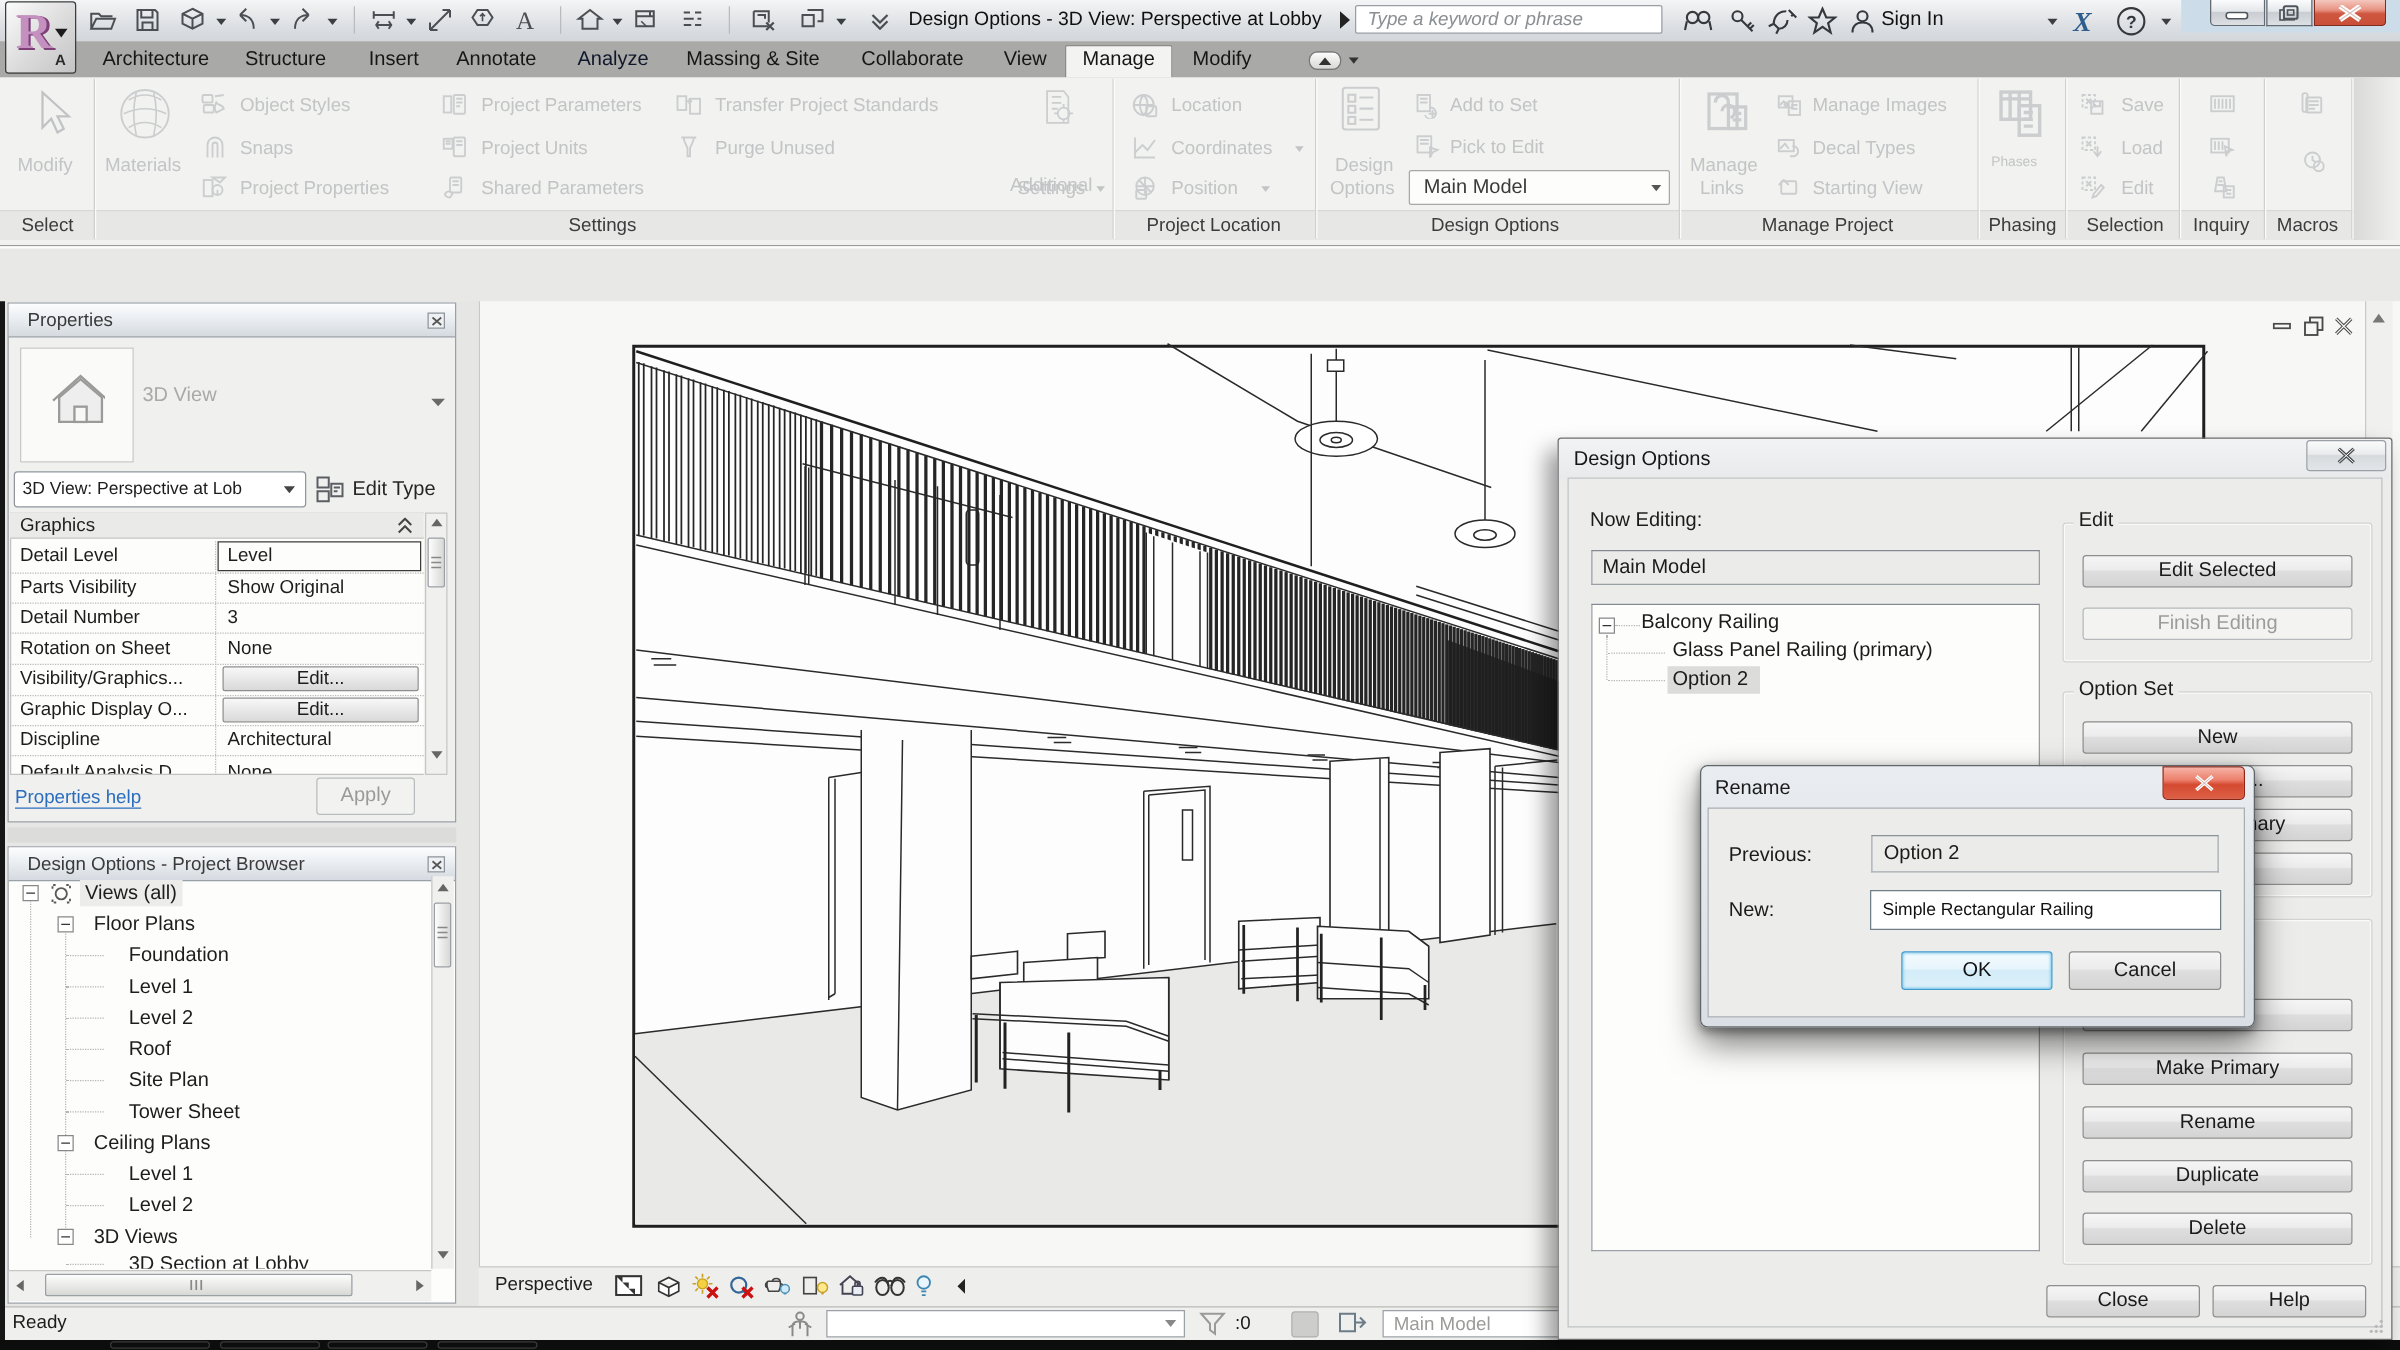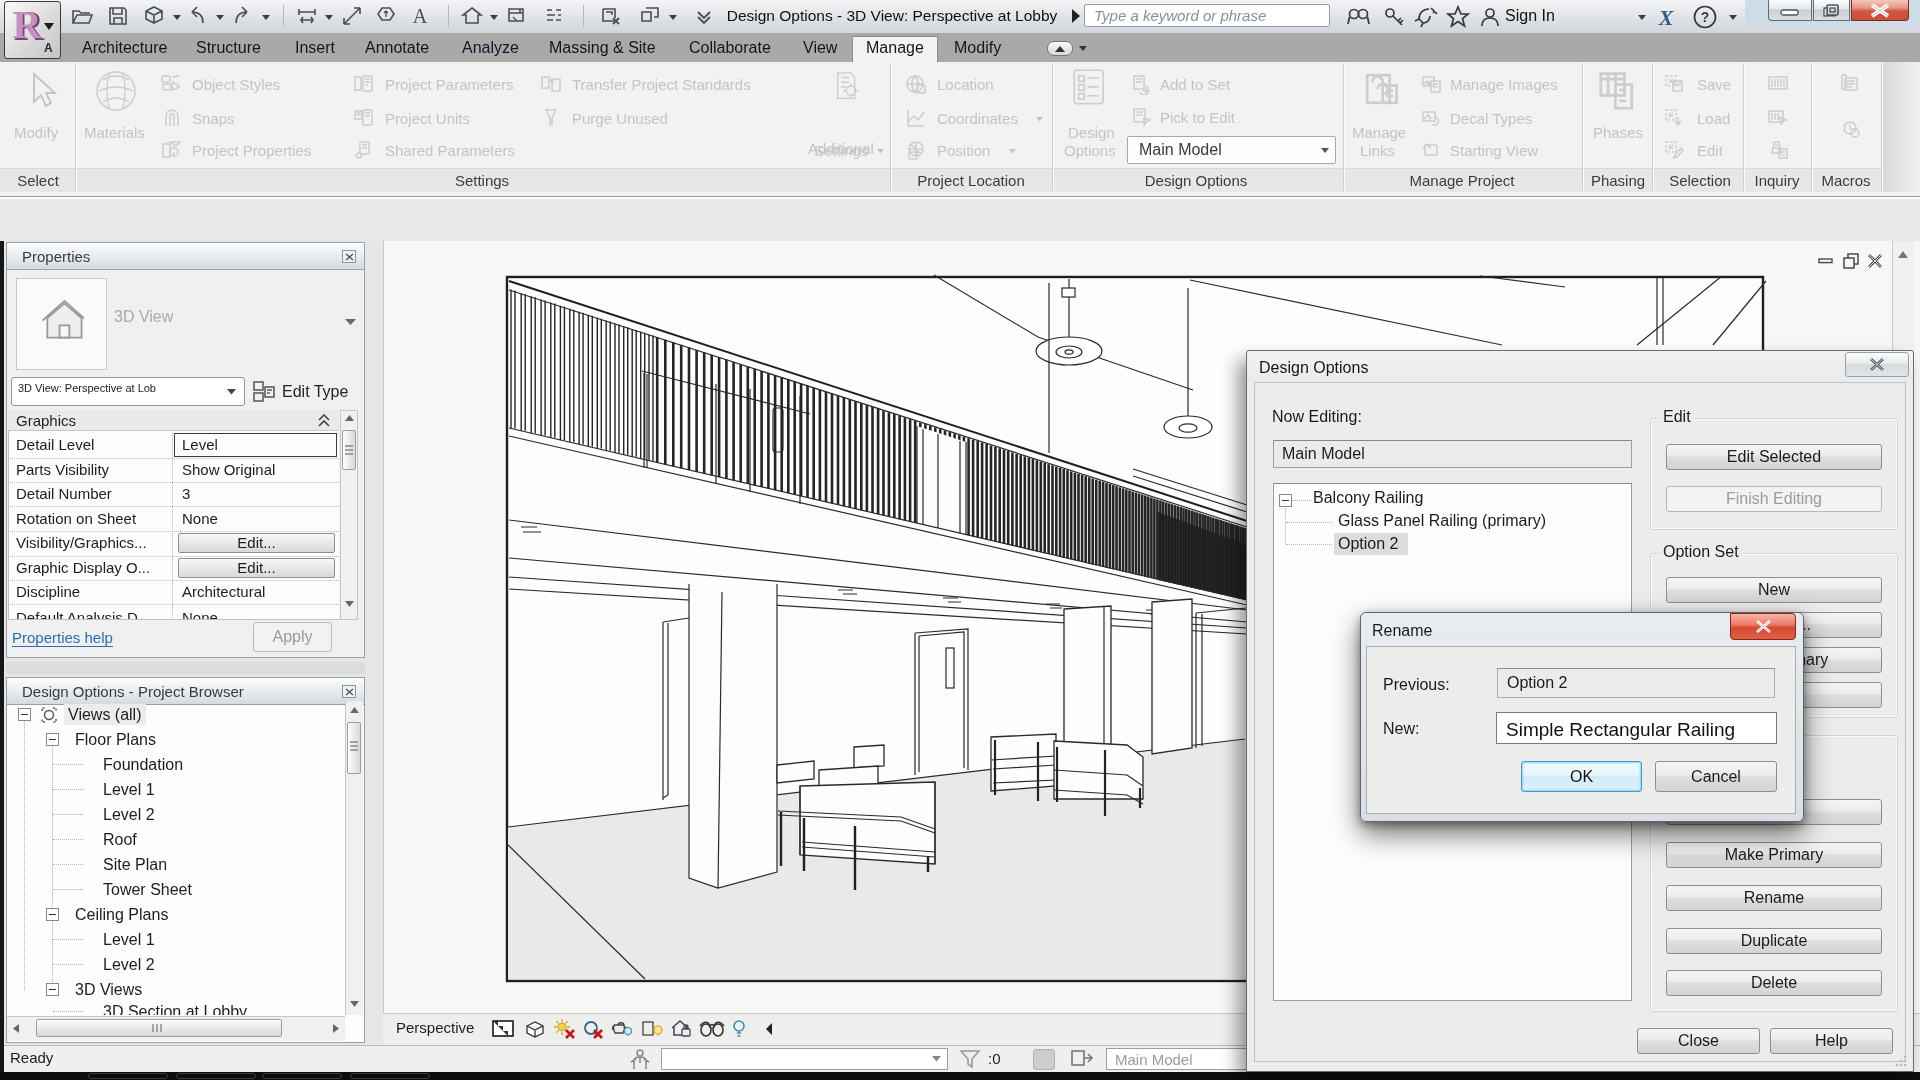--- a/index.html
+++ b/index.html
@@ -403,21 +403,21 @@
   </svg>
 <div style="position:absolute;left:1450px;top:142px;font-size:15px;color:#c2c4c6;white-space:nowrap">Starting View</div>
 <svg style="position:absolute;left:1599px;top:70px" width="40" height="40" viewBox="0 0 22 22">
     <g fill="none" stroke="#cbcdcf" stroke-width="1.5">
       <rect x="1" y="2" width="13" height="12"></rect>
       <path d="M1 5 H14 M5 2 V14 M9 2 V14"></path>
       <rect x="9" y="8" width="9" height="13"></rect>
       <path d="M11 11 H15 M11 14 H15 M11 17 H15"></path>
     </g>
   </svg>
-<div style="position:absolute;left:1593px;top:124px;font-size:15px;color:#c2c4c6;white-space:nowrap">Phases</div>
+<div style="position:absolute;left:1593px;top:124px;font-size:11px;color:#c2c4c6;white-space:nowrap">Phases</div>
 <svg style="position:absolute;left:1664px;top:73px" width="22" height="22" viewBox="0 0 22 22">
     <g fill="none" stroke="#cbcdcf" stroke-width="1.5">
       <rect x="2" y="3" width="10" height="10" stroke-dasharray="2.5 1.8"></rect>
       <path d="M5 6 L9 10 M9 6 L5 10"></path>
       <rect x="9" y="8" width="9" height="10"></rect>
       <path d="M11 8 V12 H16 V8"></path>
     </g>
   </svg>
 <div style="position:absolute;left:1697px;top:76px;font-size:15px;color:#c2c4c6;white-space:nowrap">Save</div>
 <svg style="position:absolute;left:1664px;top:107px" width="22" height="22" viewBox="0 0 22 22">
@@ -808,21 +808,21 @@
       <path d="M6 34 V18 L20 6 L34 18 V34 Z" fill="#eee"></path>
       <path d="M2 20 L20 4 L38 20" fill="none"></path>
       <rect x="16" y="24" width="8" height="10"></rect>
     </g>
   </svg>
 <div style="position:absolute;left:114px;top:308px;font-size:16px;color:#a9a9a7;white-space:nowrap">3D View</div>
 <svg style="position:absolute;left:344px;top:318px" width="13" height="9" viewBox="0 0 13 9">
     <path d="M1 1 L6.5 7 L12 1 Z" fill="#6a6a68"></path>
   </svg>
 <div style="position:absolute;left:11px;top:377px;width:234px;height:29px;background:#fff;border:1px solid #8f969d;border-radius:3px"></div>
-<div style="position:absolute;left:18px;top:382px;width:205px;overflow:hidden;font-size:11px;color:#1c1c1c;white-space:nowrap">3D View: Perspective at Lob</div>
+<div style="position:absolute;left:18px;top:382px;width:205px;overflow:hidden;font-size:14px;color:#1c1c1c;white-space:nowrap">3D View: Perspective at Lob</div>
 <svg style="position:absolute;left:226px;top:388px" width="11" height="8" viewBox="0 0 11 8">
     <path d="M1 1 L5.5 6.5 L10 1 Z" fill="#444"></path>
   </svg>
 <svg style="position:absolute;left:252px;top:380px" width="24" height="24" viewBox="0 0 24 24">
     <g fill="none" stroke="#5b5e62" stroke-width="1.6">
       <rect x="2" y="2" width="9" height="8"></rect>
       <rect x="2" y="13" width="9" height="8"></rect>
       <rect x="13" y="7" width="9" height="10"></rect>
       <path d="M15 10 H20 M15 13 H18"></path>
     </g>
@@ -1028,14 +1028,14 @@
 <svg style="position:absolute;left:1755px;top:620px" width="17" height="14" viewBox="0 0 17 14">
     <path d="M2 1 L15 12 M15 1 L2 12" stroke="#fff" stroke-width="2.8"></path>
     <path d="M2 1 L15 12 M15 1 L2 12" stroke="#7e1f12" stroke-width=".7" opacity=".4"></path>
   </svg>
 <div style="position:absolute;left:1366px;top:646px;width:430px;height:168px;background:#ececeb;border:1px solid #a9aeb3"></div>
 <div style="position:absolute;left:1383px;top:676px;font-size:16px;color:#1b1b1b">Previous:</div>
 <div style="position:absolute;left:1497px;top:668px;width:278px;height:30px;background:#ebebea;border:1px solid #a5abb0;border-top-color:#8b9196"></div>
 <div style="position:absolute;left:1507px;top:674px;font-size:16px;color:#1b1b1b">Option 2</div>
 <div style="position:absolute;left:1383px;top:720px;font-size:16px;color:#1b1b1b">New:</div>
 <div style="position:absolute;left:1496px;top:712px;width:281px;height:32px;background:#fff;border:1px solid #707e88"></div>
-<div style="position:absolute;left:1506px;top:719px;font-size:19px;color:#111">Simple Rectangular Railing</div>
+<div style="position:absolute;left:1506px;top:719px;font-size:14px;color:#111">Simple Rectangular Railing</div>
 <div style="position:absolute;left:1521px;top:761px;width:121px;height:31px;background:linear-gradient(#f4fbfe,#e7f5fc 45%,#d2ecf8 50%,#def1fa);border:1px solid #3f9bcc;box-shadow:inset 0 0 2px 1px #8ed0ef;border-radius:3px;text-align:center;line-height:29px;font-size:16px;color:#111">OK</div>
 <div style="position:absolute;left:1655px;top:761px;width:122px;height:31px;background:linear-gradient(#f5f5f5,#ececec 45%,#dedede 50%,#d4d4d4);border:1px solid #8e8e8e;border-radius:3px;text-align:center;line-height:29px;font-size:16px;color:#1b1b1b">Cancel</div>
 </body></html>

